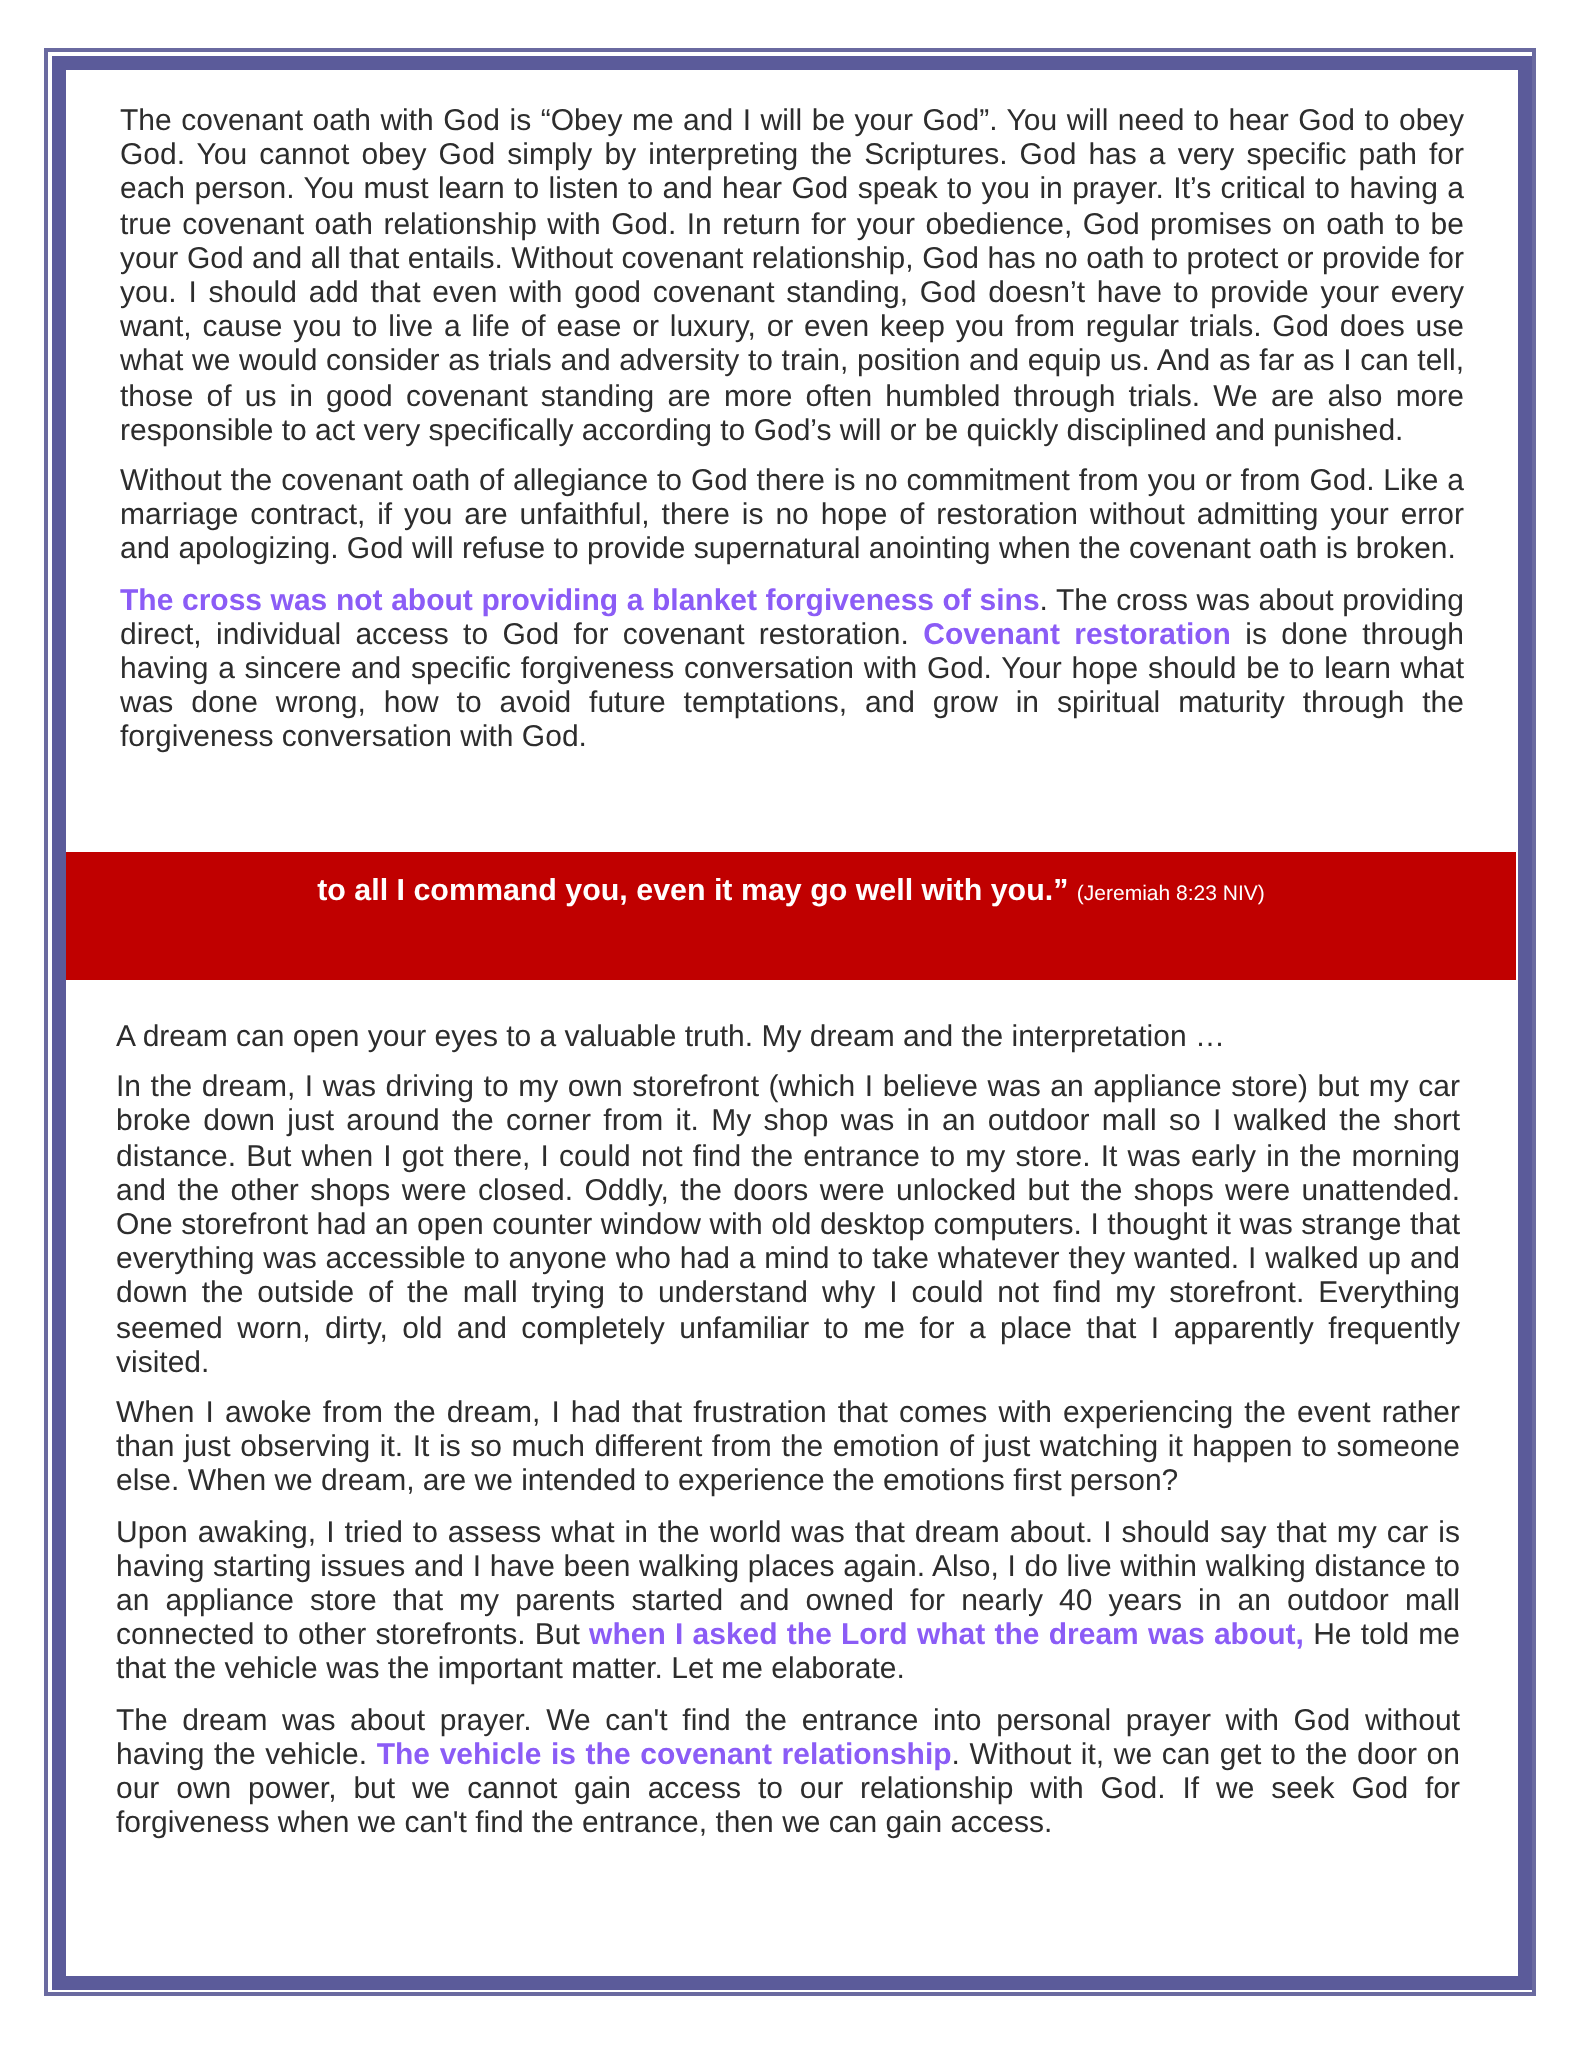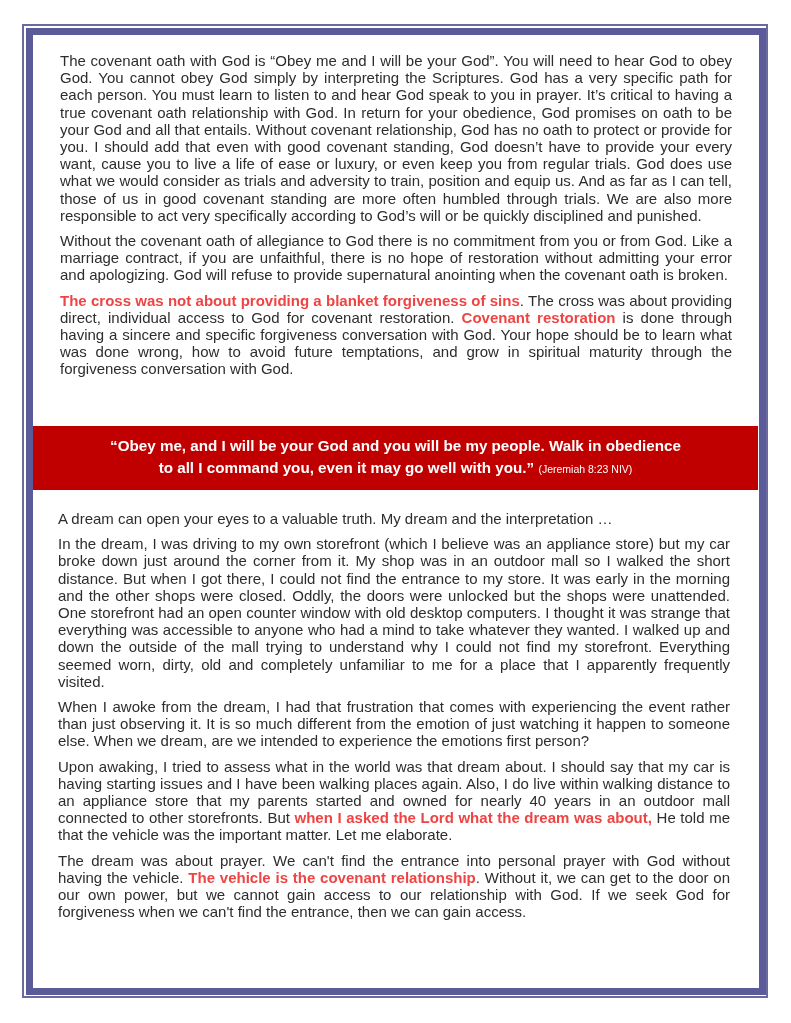--- a/index.html
+++ b/index.html
@@ -53,21 +53,21 @@
       margin-bottom: 10px;
     }
     p.body-para {
       margin: 0 0 8px 0;
       font-size: 15px;
       line-height: 17.2px;
       text-align: justify;
       color: #2d2d2d;
     }
     .hl {
-      color: #ef4444;
+      color: #8b5cf6;
       font-weight: bold;
     }
     .banner {
       position: absolute;
       left: 33px;
       top: 426px;
       width: 725px;
       height: 64px;
       background: #c00000;
       color: #ffffff;
@@ -101,21 +101,20 @@
 <div class="content">
 
   <p class="body-para">The covenant oath with God is “Obey me and I will be your God”.  You will need to hear God to obey God. You cannot obey God simply by interpreting the Scriptures. God has a very specific path for each person. You must learn to listen to and hear God speak to you in prayer. It’s critical to having a true covenant oath relationship with God. In return for your obedience, God promises on oath to be your God and all that entails. Without covenant relationship, God has no oath to protect or provide for you. I should add that even with good covenant standing, God doesn’t have to provide your every want, cause you to live a life of ease or luxury, or even keep you from regular trials. God does use what we would consider as trials and adversity to train, position and equip us. And as far as I can tell, those of us in good covenant standing are more often humbled through trials. We are also more responsible to act very specifically according to God’s will or be quickly disciplined and punished.</p>
 
   <p class="body-para">Without the covenant oath of allegiance to God there is no commitment from you or from God. Like a marriage contract, if you are unfaithful, there is no hope of restoration without admitting your error and apologizing. God will refuse to provide supernatural anointing when the covenant oath is broken.</p>
 
   <p class="body-para"><span class="hl">The cross was not about providing a blanket forgiveness of sins</span><span>. The cross was about providing direct, individual access to God for covenant restoration. </span><span class="hl">Covenant restoration</span><span> is done through having a sincere and specific forgiveness conversation with God. Your hope should be to learn what was done wrong, how to avoid future temptations, and grow in spiritual maturity through the forgiveness conversation with God.</span></p>
 </div>
 
 <div class="banner">
-  <div class="quote">“Obey me, and I will be your God and you will be my people. Walk in obedience</div>
   <div class="quote"><span>to all I command you, even it may go well with you.”</span> <span class="cite">(Jeremiah 8:23 NIV)</span></div>
 </div>
 
 <div class="content2">
   <p class="body-para">A dream can open your eyes to a valuable truth.  My dream and the interpretation …</p>
 
   <p class="body-para">In the dream, I was driving to my own storefront (which I believe was an appliance store) but my car broke down just around the corner from it. My shop was in an outdoor mall so I walked the short distance. But when I got there, I could not find the entrance to my store. It was early in the morning and the other shops were closed. Oddly, the doors were unlocked but the shops were unattended. One storefront had an open counter window with old desktop computers. I thought it was strange that everything was accessible to anyone who had a mind to take whatever they wanted. I walked up and down the outside of the mall trying to understand why I could not find my storefront. Everything seemed worn, dirty, old and completely unfamiliar to me for a place that I apparently frequently visited.</p>
 
   <p class="body-para">When I awoke from the dream, I had that frustration that comes with experiencing the event rather than just observing it. It is so much different from the emotion of just watching it happen to someone else. When we dream, are we intended to experience the emotions first person?</p>
 

